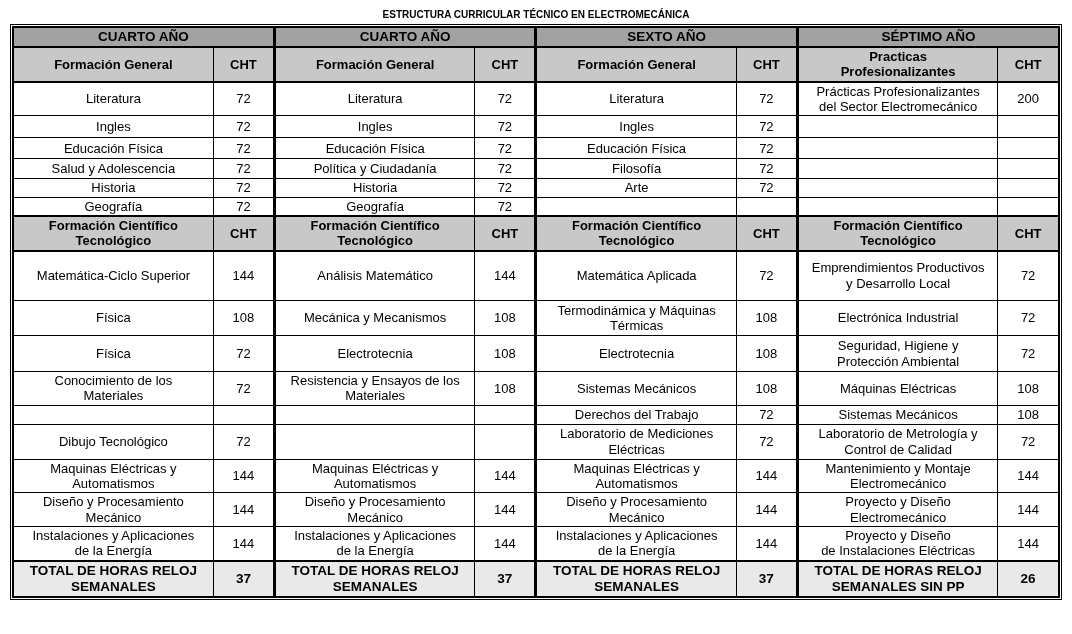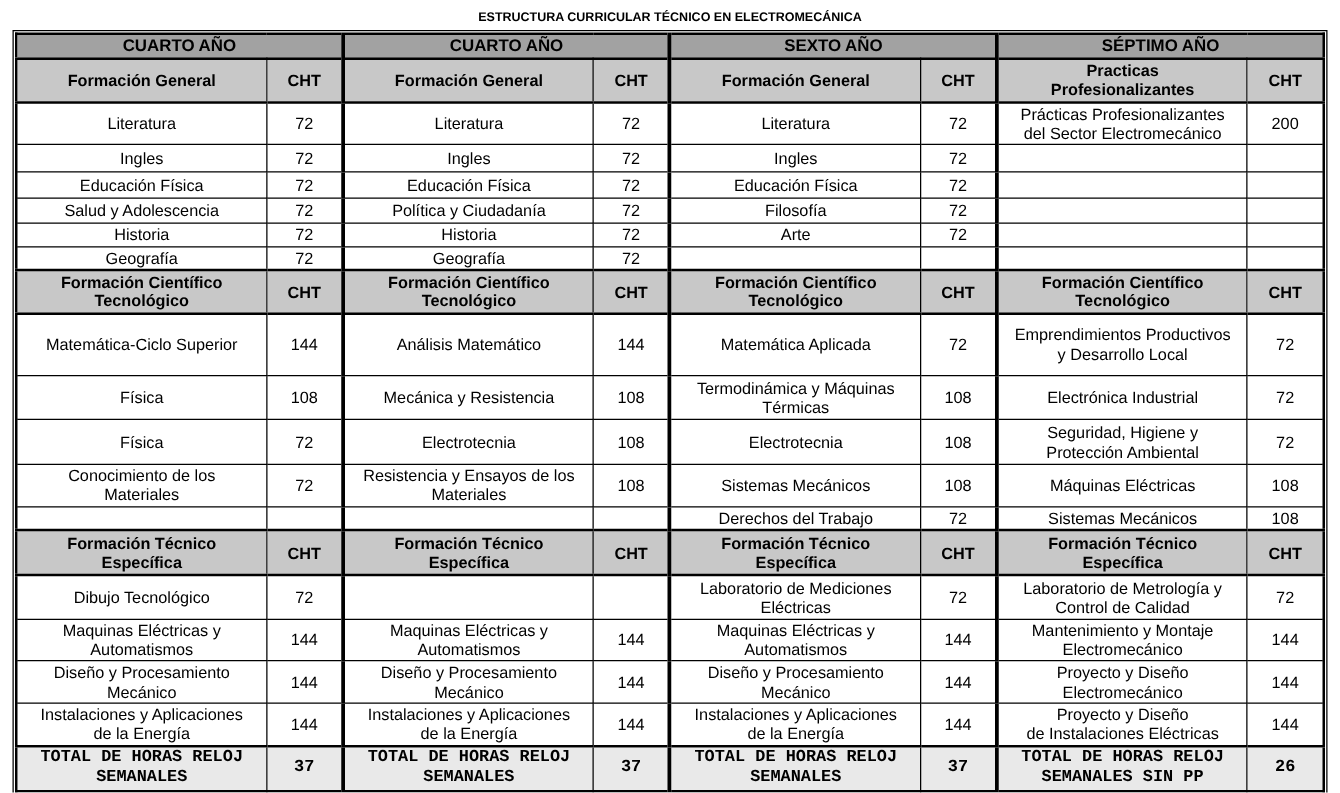--- a/index.html
+++ b/index.html
@@ -186,21 +186,21 @@
             <td class="grp-sep">144</td>
             <td>Matemática Aplicada</td>
             <td class="grp-sep">72</td>
             <td>Emprendimientos Productivos
 y Desarrollo Local</td>
             <td>72</td>
           </tr>
           <tr class="subject-row" style="height: 35px;">
             <td>Física</td>
             <td class="grp-sep">108</td>
-            <td>Mecánica y Resistencia</td>
+            <td>Mecánica y Mecanismos</td>
             <td class="grp-sep">108</td>
             <td>Termodinámica y Máquinas
 Térmicas</td>
             <td class="grp-sep">108</td>
             <td>Electrónica Industrial</td>
             <td>72</td>
           </tr>
           <tr class="subject-row" style="height: 36px;">
             <td>Física</td>
             <td class="grp-sep">72</td>
@@ -227,34 +227,20 @@
           <tr class="subject-row" style="height: 19px; padding-left: 14px;">
             <td></td>
             <td class="grp-sep"></td>
             <td></td>
             <td class="grp-sep"></td>
             <td>Derechos del Trabajo</td>
             <td class="grp-sep">72</td>
             <td>Sistemas Mecánicos</td>
             <td>108</td>
           </tr>
-          <tr class="section-row" style="height: 36px;">
-            <td>Formación Técnico
-Específica</td>
-            <td class="grp-sep">CHT</td>
-            <td>Formación Técnico
-Específica</td>
-            <td class="grp-sep">CHT</td>
-            <td>Formación Técnico
-Específica</td>
-            <td class="grp-sep">CHT</td>
-            <td>Formación Técnico
-Específica</td>
-            <td>CHT</td>
-          </tr>
           <tr class="subject-row" style="height: 35px;">
             <td>Dibujo Tecnológico</td>
             <td class="grp-sep">72</td>
             <td></td>
             <td class="grp-sep"></td>
             <td>Laboratorio de Mediciones
 Eléctricas</td>
             <td class="grp-sep">72</td>
             <td>Laboratorio de Metrología y
 Control de Calidad</td>
@@ -295,21 +281,21 @@
             <td>Instalaciones y Aplicaciones
 de la Energía</td>
             <td class="grp-sep">144</td>
             <td>Instalaciones y Aplicaciones
 de la Energía</td>
             <td class="grp-sep">144</td>
             <td>Proyecto y Diseño
 de Instalaciones Eléctricas</td>
             <td>144</td>
           </tr>
-          <tr class="total-row" style="height: 32px; font-family: Liberation Mono, monospace;">
+          <tr class="total-row" style="height: 32px;">
             <td>TOTAL DE HORAS RELOJ
 SEMANALES</td>
             <td class="grp-sep">37</td>
             <td>TOTAL DE HORAS RELOJ
 SEMANALES</td>
             <td class="grp-sep">37</td>
             <td>TOTAL DE HORAS RELOJ
 SEMANALES</td>
             <td class="grp-sep">37</td>
             <td>TOTAL DE HORAS RELOJ

